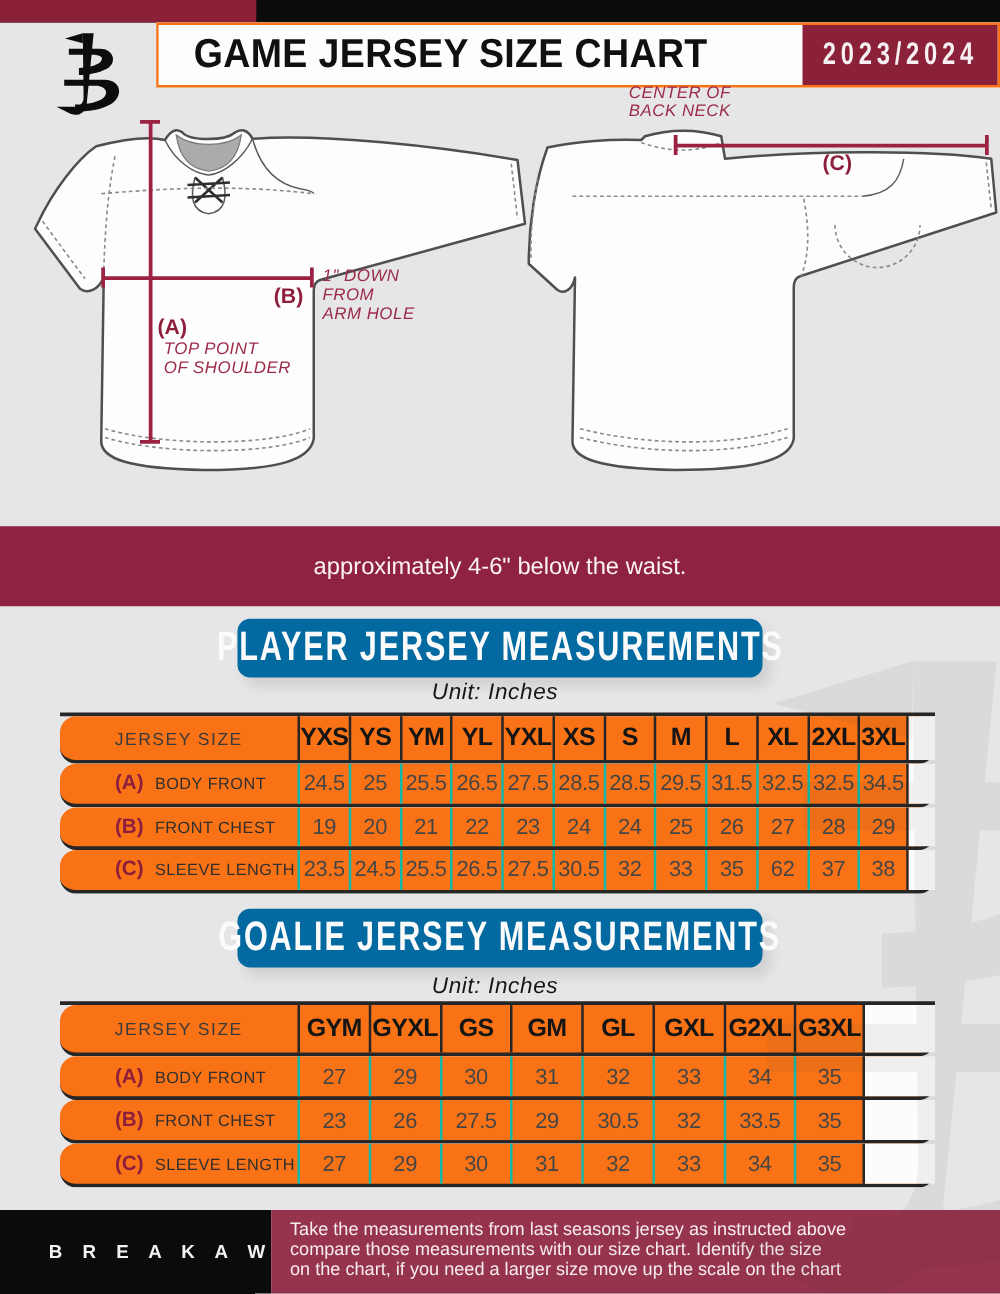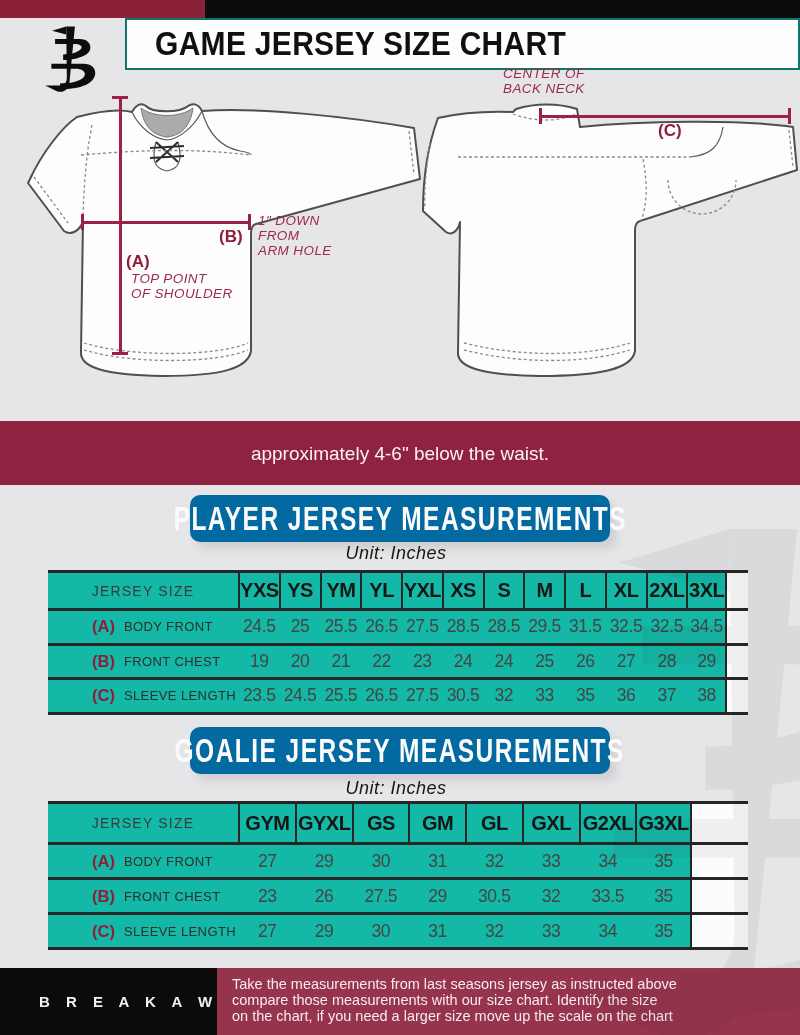--- a/index.html
+++ b/index.html
@@ -6,21 +6,21 @@
   body { background:#9a9a9a; font-family:"Liberation Sans", sans-serif; }
   .page {
     position:relative; width:800px; height:1035px; margin:0 auto;
     background:#e6e5e7; overflow:hidden;
   }
   
   .top-strip { position:absolute; top:0; left:0; width:800px; height:18px; background:#0c0c0c; }
   .top-strip-maroon { position:absolute; top:0; left:0; width:205px; height:18px; background:#8a2139; }
   .title-row {
     position:absolute; top:18px; left:125px; width:675px; height:52px;
-    display:flex; border:2px solid #0f766e; background:#fdfdfd;
+    display:flex; border:2px solid #f97316; background:#fdfdfd;
   }
   .title-box { flex:1; display:flex; align-items:center; padding-left:28px; background:#fdfdfd; }
   .title-box .t {
     font-size:30px; font-weight:bold; color:#101010; letter-spacing:.3px;
     transform:scale(1,1.08); transform-origin:left center; white-space:nowrap;
   }
   .season-box { width:156px; background:#8a2139; display:flex; align-items:center; justify-content:center; }
   .season-box .t {
     color:#f5eff1; font-size:20px; font-weight:bold; letter-spacing:4px;
     transform:scale(.95,1.25); white-space:nowrap;
@@ -68,21 +68,21 @@
     position:absolute; left:0; width:792px; text-align:center;
     font-style:italic; font-size:18px; color:#161616; letter-spacing:.5px; z-index:2;
   }
   .unit-player { top:543px; }
   .unit-goalie { top:778px; }
 
   
   .mtable { position:absolute; left:48px; width:700px; border-top:3px solid #262626; z-index:2; }
   .table-player { top:570px; }
   .table-goalie { top:801px; }
-  .trow { display:grid; border-bottom:3px solid #262626; background:#14b8a6; }
+  .trow { display:grid; border-bottom:3px solid #262626; background:#f97316;border-radius:13px; }
   .table-player .trow { grid-template-columns:190px repeat(12,1fr) 21px; height:34.5px; }
   .table-player .header-row { height:38px; }
   .table-goalie .trow { grid-template-columns:190px repeat(8,1fr) 56px; height:35px; }
   .table-goalie .header-row { height:41px; }
   .cell { display:flex; align-items:center; justify-content:center; overflow:hidden; }
   .cell-size { border-left:2px solid #262626; font-weight:bold; font-size:20px; color:#151515; letter-spacing:-.5px; }
   .cell-val  { border-left:2px solid #14b8a6; font-size:17.5px; color:#454545; letter-spacing:-.3px; }
   .cell.last { border-right:2px solid #262626; }
   .header-label { font-size:14px; color:#3a3a3a; letter-spacing:1.2px; }
   .row-label { justify-content:flex-start; padding-left:44px; }
@@ -125,20 +125,23 @@
   <svg viewBox="0 0 100 120" xmlns="http://www.w3.org/2000/svg">
     <path fill="currentColor" d="M52,6 L66,6 L57,98 C55,109 46,114 36,110 L18,101 L44,101 C50,99 53,95 53,89 Z"></path>
     <path fill="currentColor" d="M52,6 L29,13 L52,19 Z"></path>
     <path fill="currentColor" d="M34,26 L74,26 C92,26 97,44 83,52 C72,58 58,60 47,60 L47,51 C58,51 70,48 75,43 C80,37 74,34 64,34 L34,34 Z"></path>
     <path fill="currentColor" d="M28,66 L80,66 C101,66 105,86 89,97 C77,105 58,107 42,107 L42,98 C58,98 74,95 80,88 C86,80 78,74 68,74 L28,74 Z"></path>
   </svg>
 </div>
   <div class="title-row">
     <div class="title-box">
       <span class="t">GAME JERSEY SIZE CHART</span>
+    </div>
+    <div class="season-box">
+      <span class="t">2023/2024</span>
     </div>
   </div>
 
   <div class="diagram">
 
     <svg class="jersey-svg front-svg" viewBox="0 0 430 310">
       <path class="jersey-outline" d="M132,27 C120,24 100,26 77,32 C62,42 42,68 30,94 L28,98 L64,146 C71,151 79,146 83,137 L81,267 C80,282 103,290 163,291 C223,291 248,283 251,266 L251,148 C251,142 253,140 256,139 L420,94 L414,43 C350,32 260,22 202,26 C198,18 192,18 188,21 C180,28 152,28 146,21 C141,17 136,20 132,27 Z"></path>
       <path d="M141,23 C154,33 180,33 193,23 C191,38 184,50 167,52 C150,50 143,38 141,23 Z" fill="#ababab" stroke="#787878" stroke-width="1"></path>
       <path class="seam-solid" d="M132,27 C140,44 155,54 167,55 C179,54 194,42 202,26"></path>
       <path class="seam-solid" d="M156,57 C152,72 153,84 167,86 C181,84 182,72 178,57"></path>
@@ -265,21 +268,21 @@
         </div>
         <div class="cell cell-val">23.5</div>
         <div class="cell cell-val">24.5</div>
         <div class="cell cell-val">25.5</div>
         <div class="cell cell-val">26.5</div>
         <div class="cell cell-val">27.5</div>
         <div class="cell cell-val">30.5</div>
         <div class="cell cell-val">32</div>
         <div class="cell cell-val">33</div>
         <div class="cell cell-val">35</div>
-        <div class="cell cell-val">36</div>
+        <div class="cell cell-val">62</div>
         <div class="cell cell-val">37</div>
         <div class="cell cell-val last">38</div>
         <div class="cell stub"></div>
       </div>
     </div>
 
   <div class="section-banner banner-goalie">
     <span class="t">GOALIE JERSEY MEASUREMENTS</span>
   </div>
   <div class="unit-label unit-goalie">Unit: Inches</div>

